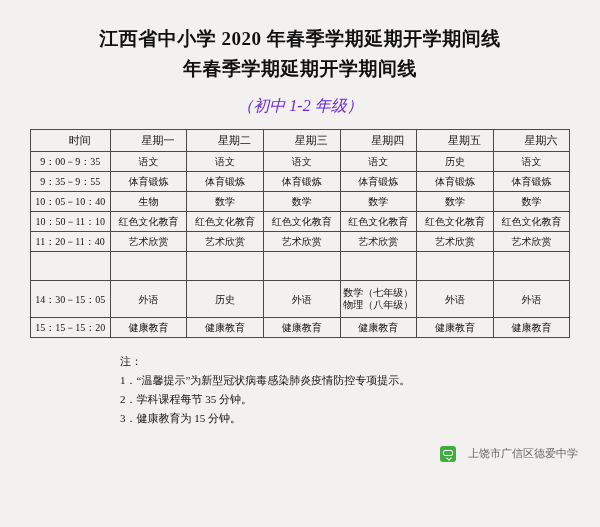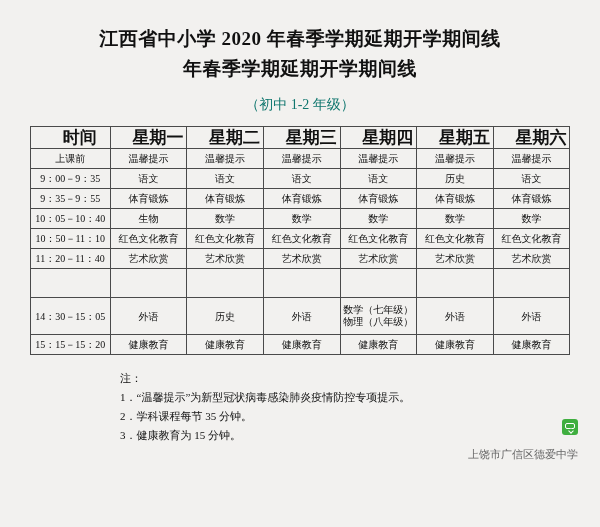--- a/index.html
+++ b/index.html
@@ -27,45 +27,46 @@
   }
   .title-line {
     font-size: 19px;
     font-weight: bold;
     letter-spacing: 0.5px;
     line-height: 30px;
     color: #111;
   }
   .subtitle {
     text-align: center;
-    font-size: 14px;
+    font-size: 16px;
     margin-top: 12px;
     margin-bottom: 12px;
-    color: #0f766e;
+    color: #6d28d9;
+    font-style: italic;
   }
   table.schedule {
     border-collapse: collapse;
     width: 540px;
     margin: 0 auto;
     table-layout: fixed;
   }
   table.schedule th,
   table.schedule td {
     border: 1px solid #4a4a4a;
     text-align: center;
     vertical-align: middle;
     font-size: 10px;
     line-height: 13px;
     height: 17px;
     padding: 1px 0;
     color: #111;
   }
   table.schedule th {
-    font-weight: bold;
-    font-size: 17px;
+    font-weight: normal;
+    font-size: 11px;
     height: 19px;
     padding-left: 19px;
   }
   col.c-time { width: 80px; }
   col.c-day  { width: 76.6px; }
   td.time-cell {
     font-size: 10px;
   }
   tr.tall td {
     height: 34px;
@@ -90,23 +91,22 @@
     display: block;
   }
   .notes .note-item {
     display: block;
   }
   .footer {
     position: absolute;
     right: 22px;
     bottom: 8px;
     display: flex;
-    align-items: flex-end;
+    align-items: flex-start;
     gap: 12px;
-    flex-direction: column;
   }
   .footer-logo {
     width: 16px;
     height: 16px;
     border-radius: 3px;
     background: #3fae3f;
     position: relative;
     flex: none;
   }
   .footer-logo:before {
@@ -166,29 +166,20 @@
         <th>星期一</th>
         <th>星期二</th>
         <th>星期三</th>
         <th>星期四</th>
         <th>星期五</th>
         <th>星期六</th>
       </tr>
     </thead>
     <tbody>
 
-      <tr>
-        <td class="time-cell">上课前</td>
-        <td>温馨提示</td>
-        <td>温馨提示</td>
-        <td>温馨提示</td>
-        <td>温馨提示</td>
-        <td>温馨提示</td>
-        <td>温馨提示</td>
-      </tr>
 
       <tr>
         <td class="time-cell">9：00－9：35</td>
         <td>语文</td>
         <td>语文</td>
         <td>语文</td>
         <td>语文</td>
         <td>历史</td>
         <td>语文</td>
       </tr>

